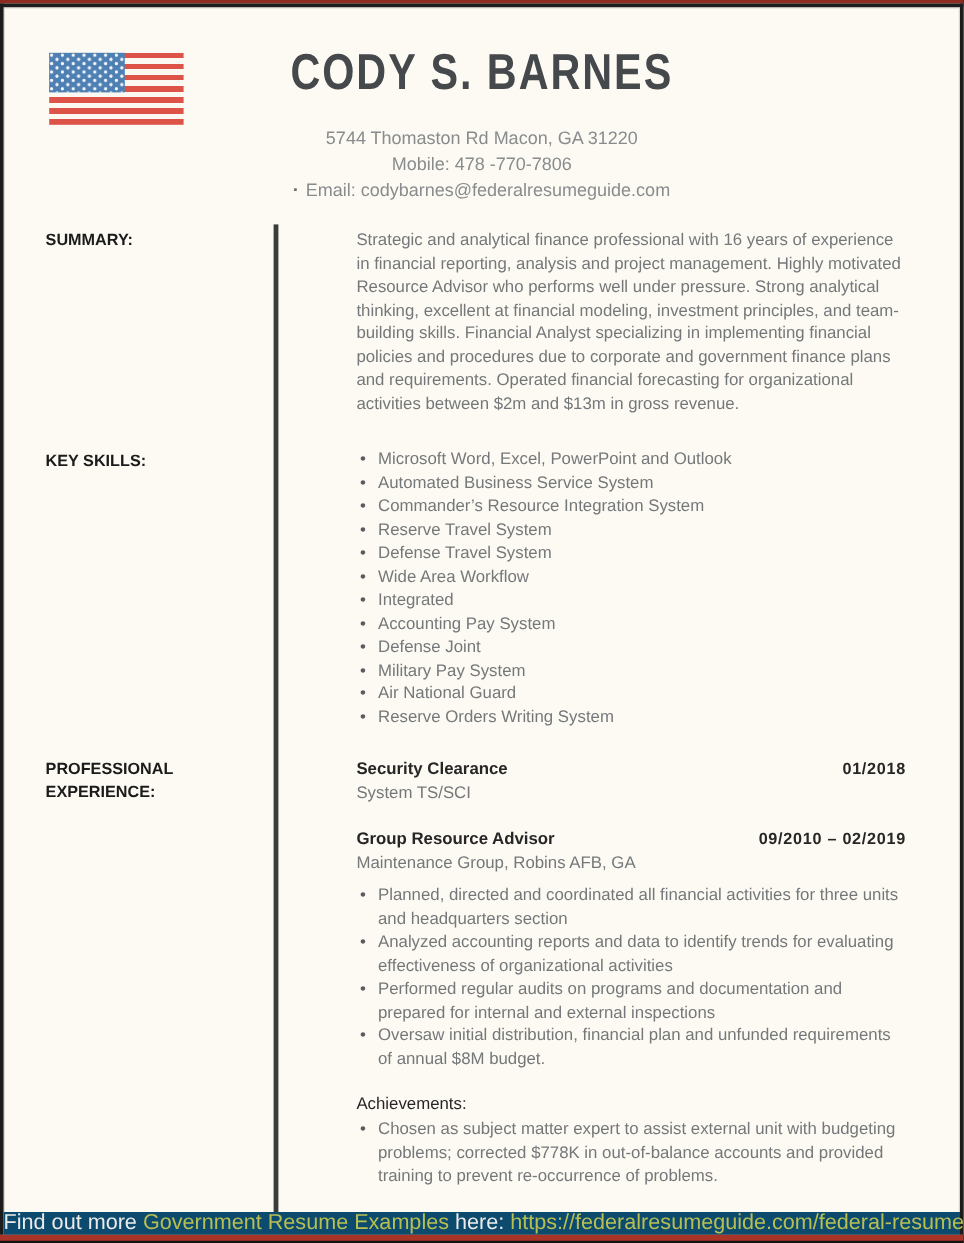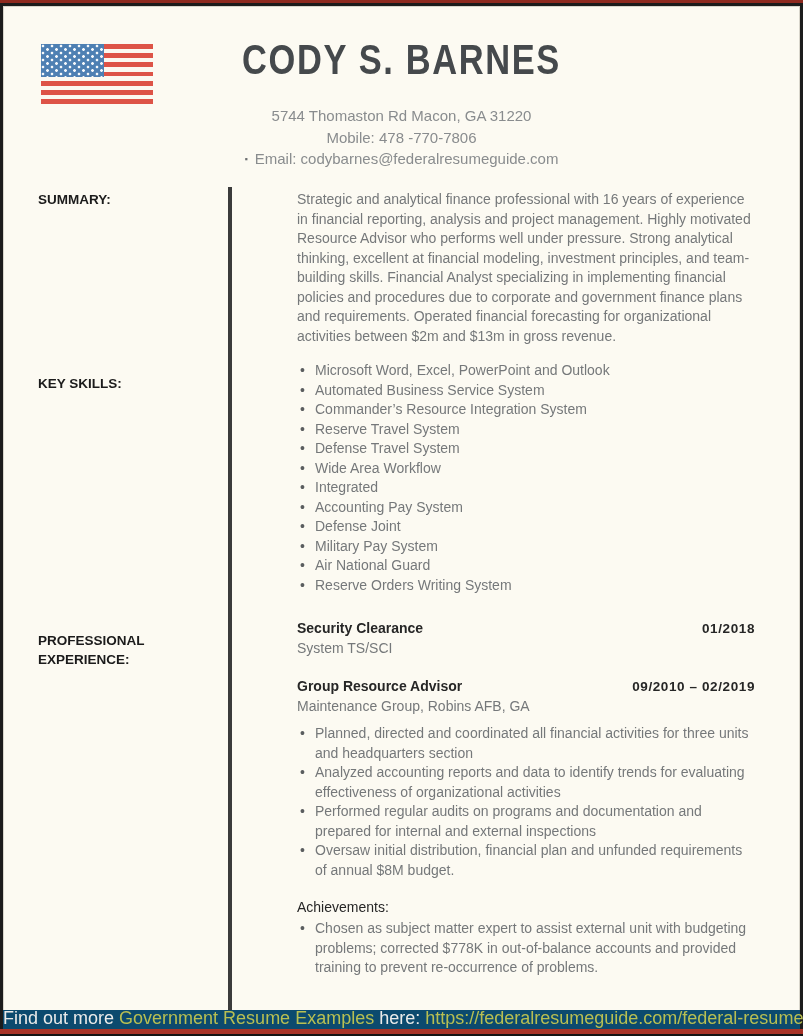--- a/index.html
+++ b/index.html
@@ -30,21 +30,21 @@
   .label-summary{top:3px;}
   .label-skills{top:187px;}
   .label-exp{top:444px;}
   .divider{width:4px;flex:0 0 auto;background:#3b3b3b;}
   .main-col{flex:1 1 auto;padding:0 45px 0 24px;color:#75787a;font-size:14px;line-height:19.5px;min-width:0;}
 
   .summary-text{margin:3px 0 0;}
   ul{margin:0;padding:0 0 0 18px;list-style:none;}
   li{position:relative;}
   li::before{content:"\2022";position:absolute;left:-15px;color:#5a5d5f;}
-  .skills-list{margin-top:15px;}
+  .skills-list{margin-top:27px;}
   .entry-1{margin-top:23px;}
   .entry-2{margin-top:17px;}
   .entry-head{display:flex;justify-content:space-between;align-items:baseline;line-height:20px;}
   .entry-title{font-weight:bold;color:#262626;font-size:14px;}
   .entry-date{font-weight:bold;color:#262626;font-size:13.5px;letter-spacing:.6px;white-space:nowrap;}
   .entry-sub{color:#75787a;}
   .entry-bullets{margin-top:8px;}
   .achievements{margin-top:17px;}
   .ach-label{font-weight:normal;color:#262626;line-height:20px;}
   .ach-bullets{margin-top:2px;}

